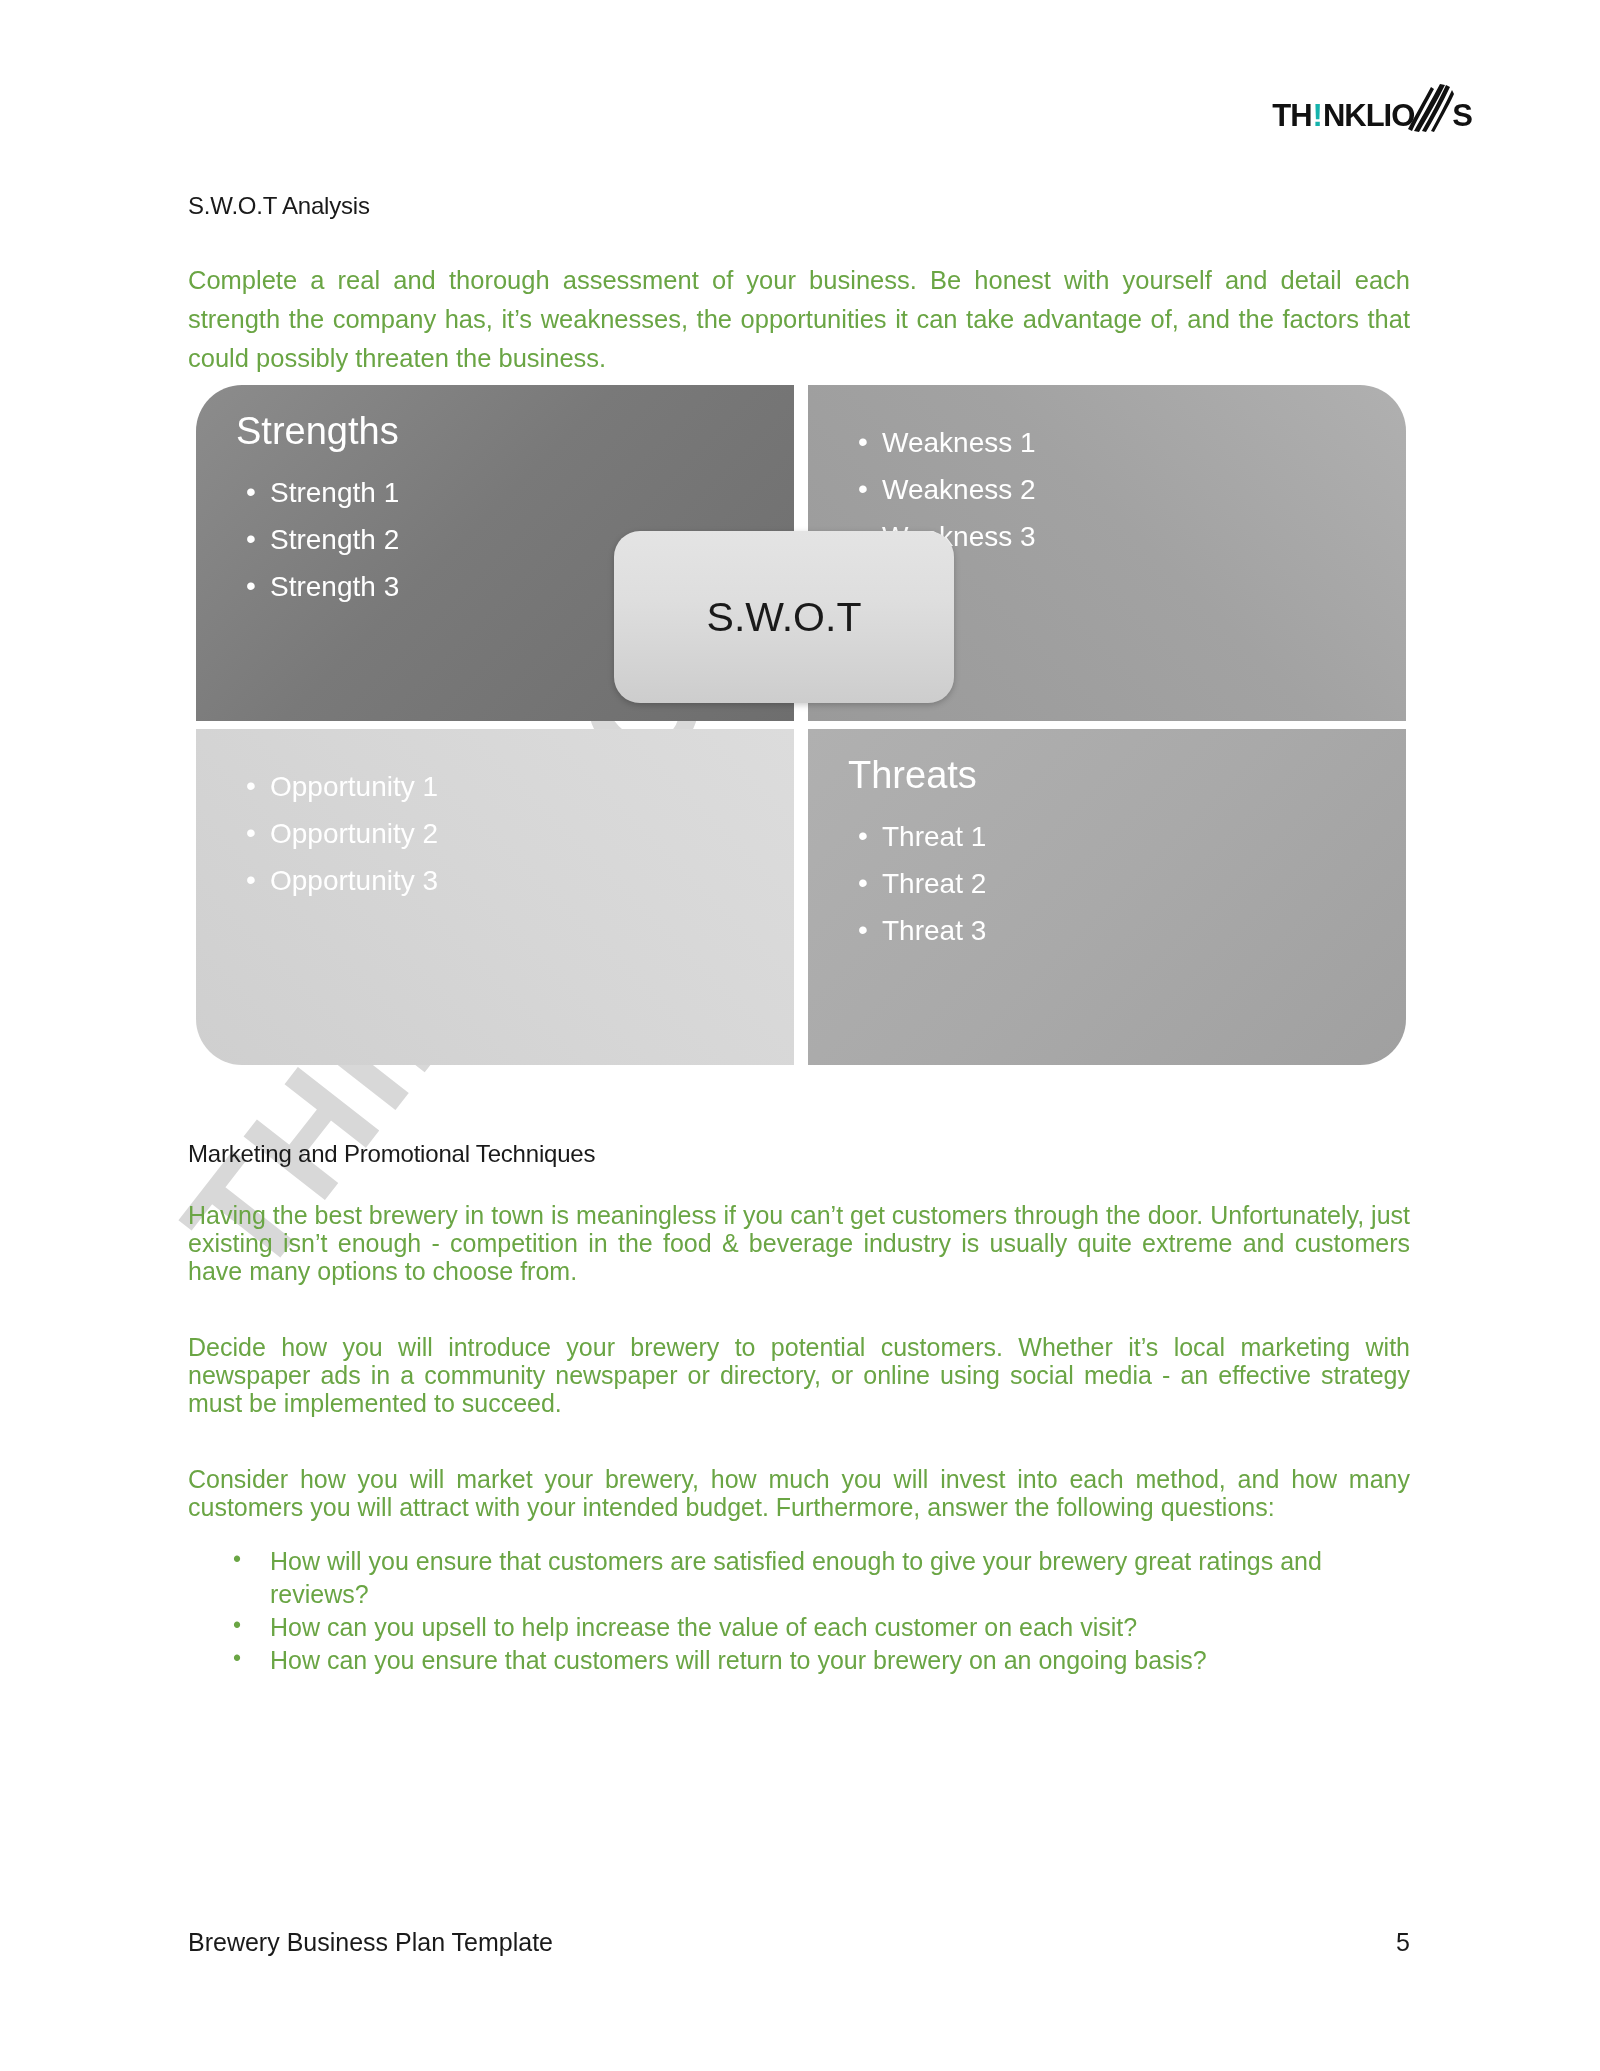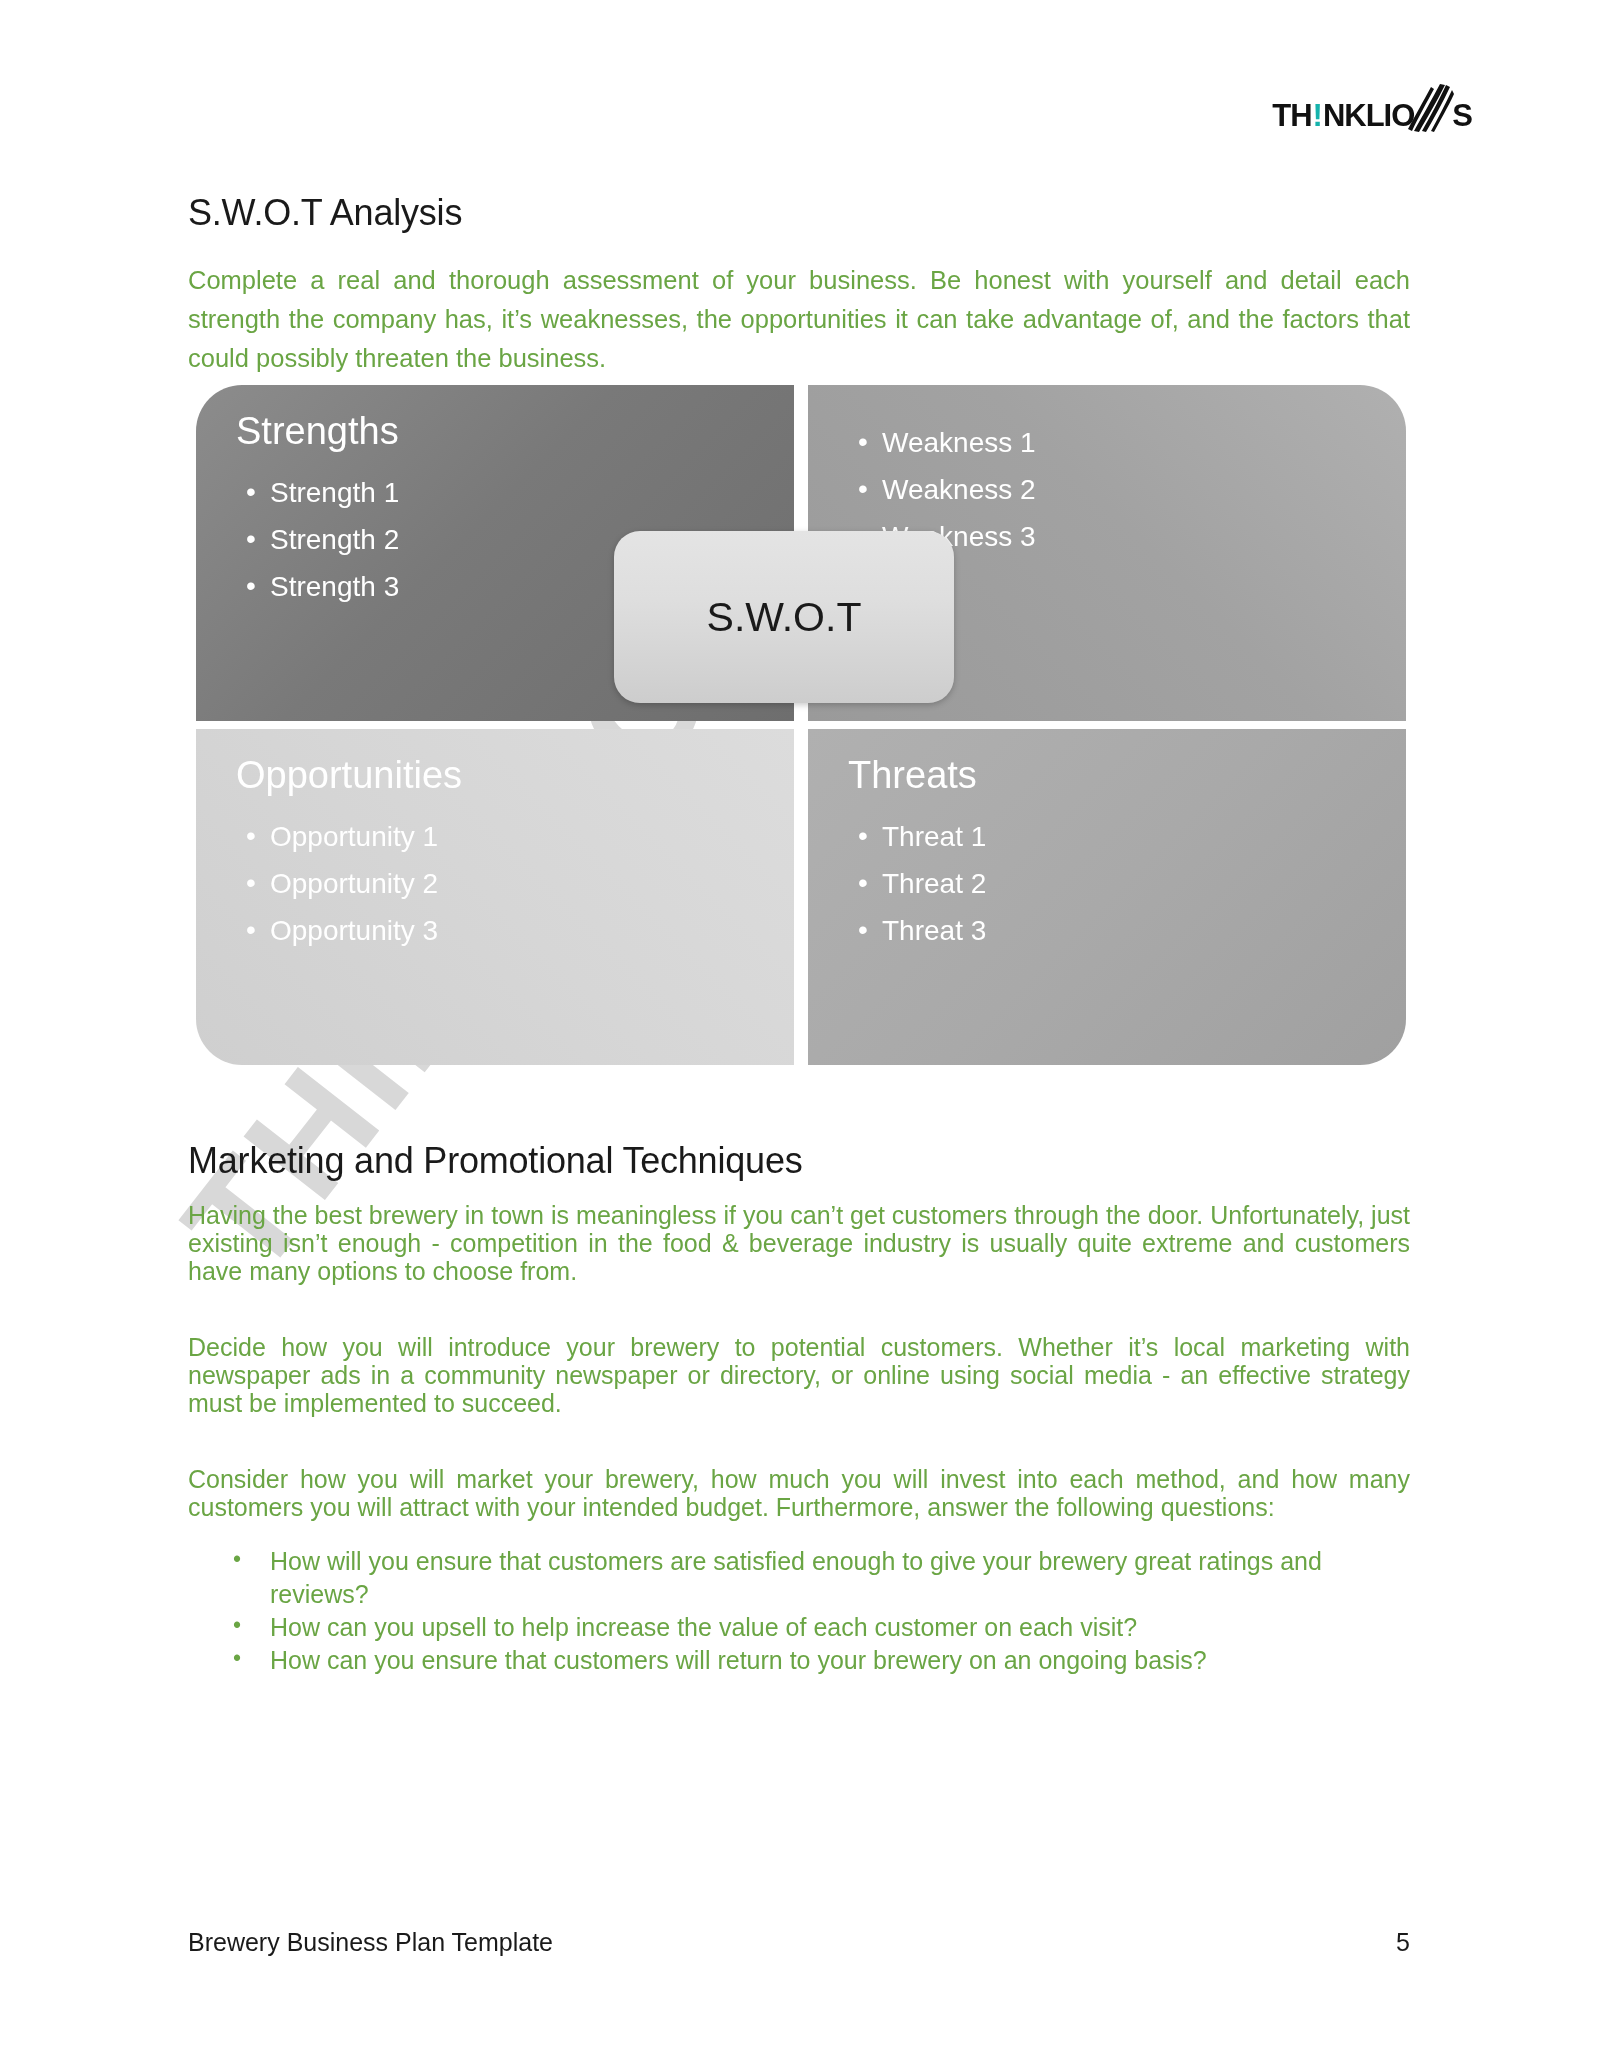--- a/index.html
+++ b/index.html
@@ -89,21 +89,21 @@
     left: 188px;
     top: 0;
     width: 1222px;
     z-index: 3;
   }
 
   h2.section-title {
     margin: 0;
     font-family: "Liberation Sans", sans-serif;
     font-weight: normal;
-    font-size: 36px;
+    font-size: 24px;
     color: #1a1a1a;
     letter-spacing: -0.2px;
   }
   .title-swot { position: absolute; top: 192px; left: 0; }
   .title-marketing { position: absolute; top: 1140px; left: 0; }
 
   .intro-para {
     position: absolute;
     top: 235px;
     left: 0;
@@ -308,21 +308,20 @@
 
       <div class="quad q-weaknesses">
         <ul class="quad-list">
           <li>Weakness 1</li>
           <li>Weakness 2</li>
           <li>Weakness 3</li>
         </ul>
       </div>
 
       <div class="quad q-opportunities">
-        <div class="quad-title">Opportunities</div>
         <ul class="quad-list">
           <li>Opportunity 1</li>
           <li>Opportunity 2</li>
           <li>Opportunity 3</li>
         </ul>
       </div>
 
       <div class="quad q-threats">
         <div class="quad-title">Threats</div>
         <ul class="quad-list">

